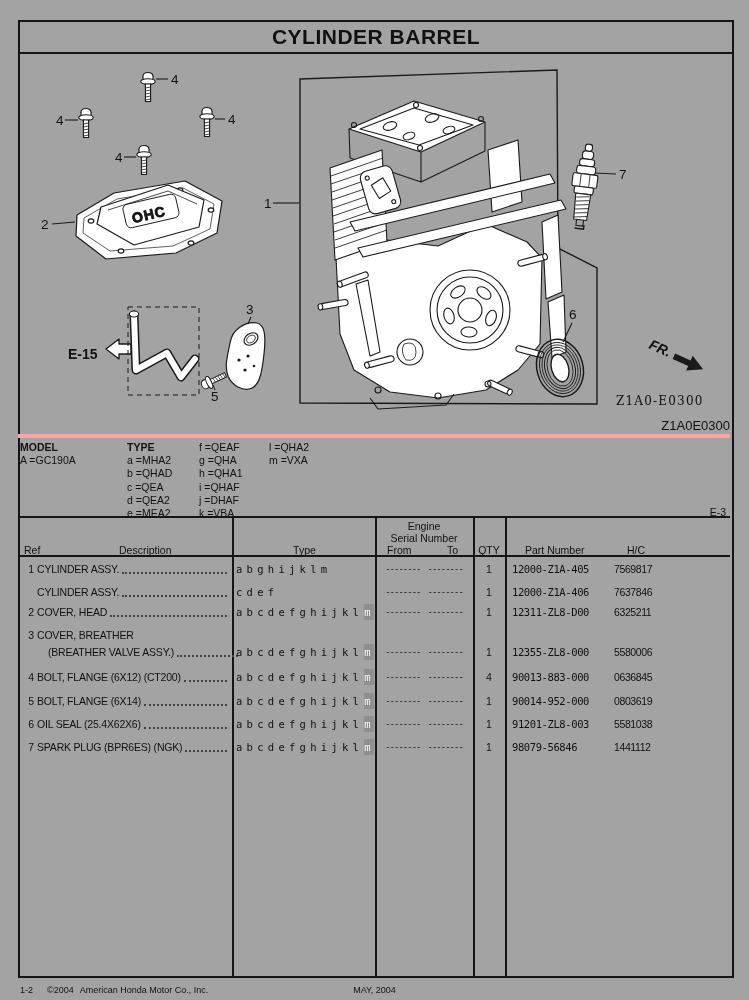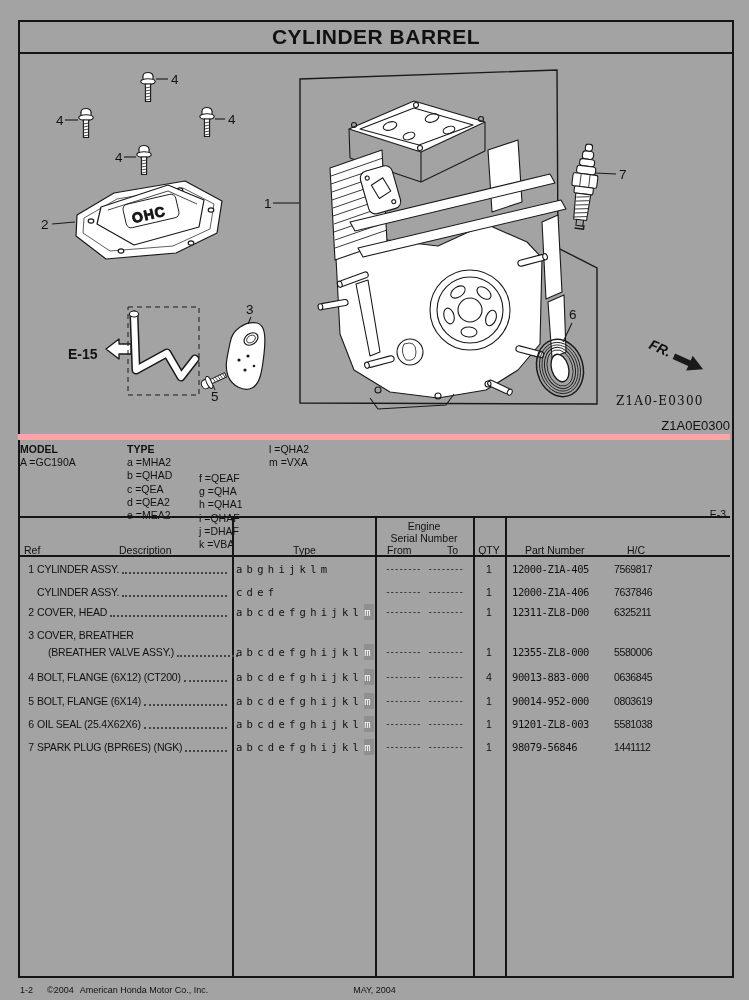--- a/index.html
+++ b/index.html
@@ -3,21 +3,21 @@
 <meta charset="utf-8">
 <style>
   html,body{margin:0;padding:0;background:#e8e8e8;}
   .page{position:relative;width:749px;height:1000px;background:#a3a3a3;overflow:hidden;
         font-family:"Liberation Sans",sans-serif;color:#111;}
   .frame{position:absolute;left:18px;top:20px;width:712px;height:954px;border:2px solid #151515;}
   .title-bar{position:absolute;left:18px;top:20px;width:712px;height:30px;border:2px solid #151515;
              display:flex;align-items:center;justify-content:center;}
   .title-bar span{font-size:21px;font-weight:bold;letter-spacing:.5px;}
   svg text{font-family:"Liberation Sans",sans-serif;fill:#111;}
-  .model-sec{position:absolute;left:18px;top:434px;width:712px;height:82px;border-top:6px solid #fca5a5;}
+  .model-sec{position:absolute;left:18px;top:434px;width:712px;height:82px;border-top:4px solid #fca5a5;}
   .model-sec .lbl{font-weight:bold;}
   .mcol{position:absolute;top:3px;font-size:10.5px;line-height:13.2px;white-space:pre;}
   .e3{position:absolute;right:4px;bottom:2px;font-size:10.5px;}
   .ptable{position:absolute;left:18px;top:516px;width:712px;height:460px;border-top:2px solid #151515;font-size:10.5px;}
   .vline{position:absolute;top:0;width:2px;height:460px;background:#151515;}
   .hd-line{position:absolute;left:0;top:37px;width:712px;height:2px;background:#151515;}
   .hd{position:absolute;white-space:nowrap;}
   .trow{position:absolute;left:0;width:712px;height:16px;line-height:16px;}
   .c-ref{position:absolute;left:2px;width:14px;text-align:right;letter-spacing:-.2px;}
   .c-desc{position:absolute;left:19px;width:192px;display:flex;letter-spacing:-.2px;}
@@ -233,21 +233,21 @@
       <path d="M27,-6 L44,-6 L44,-11 L59,-3 L44,5 L44,0 L27,0 Z" fill="#1a1a1a" stroke="none"></path>
     </g>
 
     <text x="598" y="353" font-size="12" letter-spacing="1.2" style="font-family:'DejaVu Serif',serif;">Z1A0-E0300</text>
     <text x="712" y="378" text-anchor="end" font-size="13">Z1A0E0300</text>
   </svg>
 
   <div class="model-sec">
     <div class="mcol" style="left:2px;"><span class="lbl">MODEL</span><br><span>A =GC190A</span></div>
     <div class="mcol" style="left:109px;"><span class="lbl">TYPE</span><br><span>a =MHA2</span><br><span>b =QHAD</span><br><span>c =QEA</span><br><span>d =QEA2</span><br><span>e =MEA2</span></div>
-    <div class="mcol" style="left:181px;margin-top:29px;"><span>f =QEAF</span><br><span>g =QHA</span><br><span>h =QHA1</span><br><span>i =QHAF</span><br><span>j =DHAF</span><br><span>k =VBA</span></div>
+    <div class="mcol" style="left:181px;"><span>f =QEAF</span><br><span>g =QHA</span><br><span>h =QHA1</span><br><span>i =QHAF</span><br><span>j =DHAF</span><br><span>k =VBA</span></div>
     <div class="mcol" style="left:251px;"><span>l =QHA2</span><br><span>m =VXA</span></div>
     <div class="e3">E-3</div>
   </div>
 
   <div class="ptable">
     <div class="vline" style="left:214px;"></div>
     <div class="vline" style="left:357px;"></div>
     <div class="vline" style="left:455px;"></div>
     <div class="vline" style="left:487px;"></div>
     <div class="hd-line"></div>

